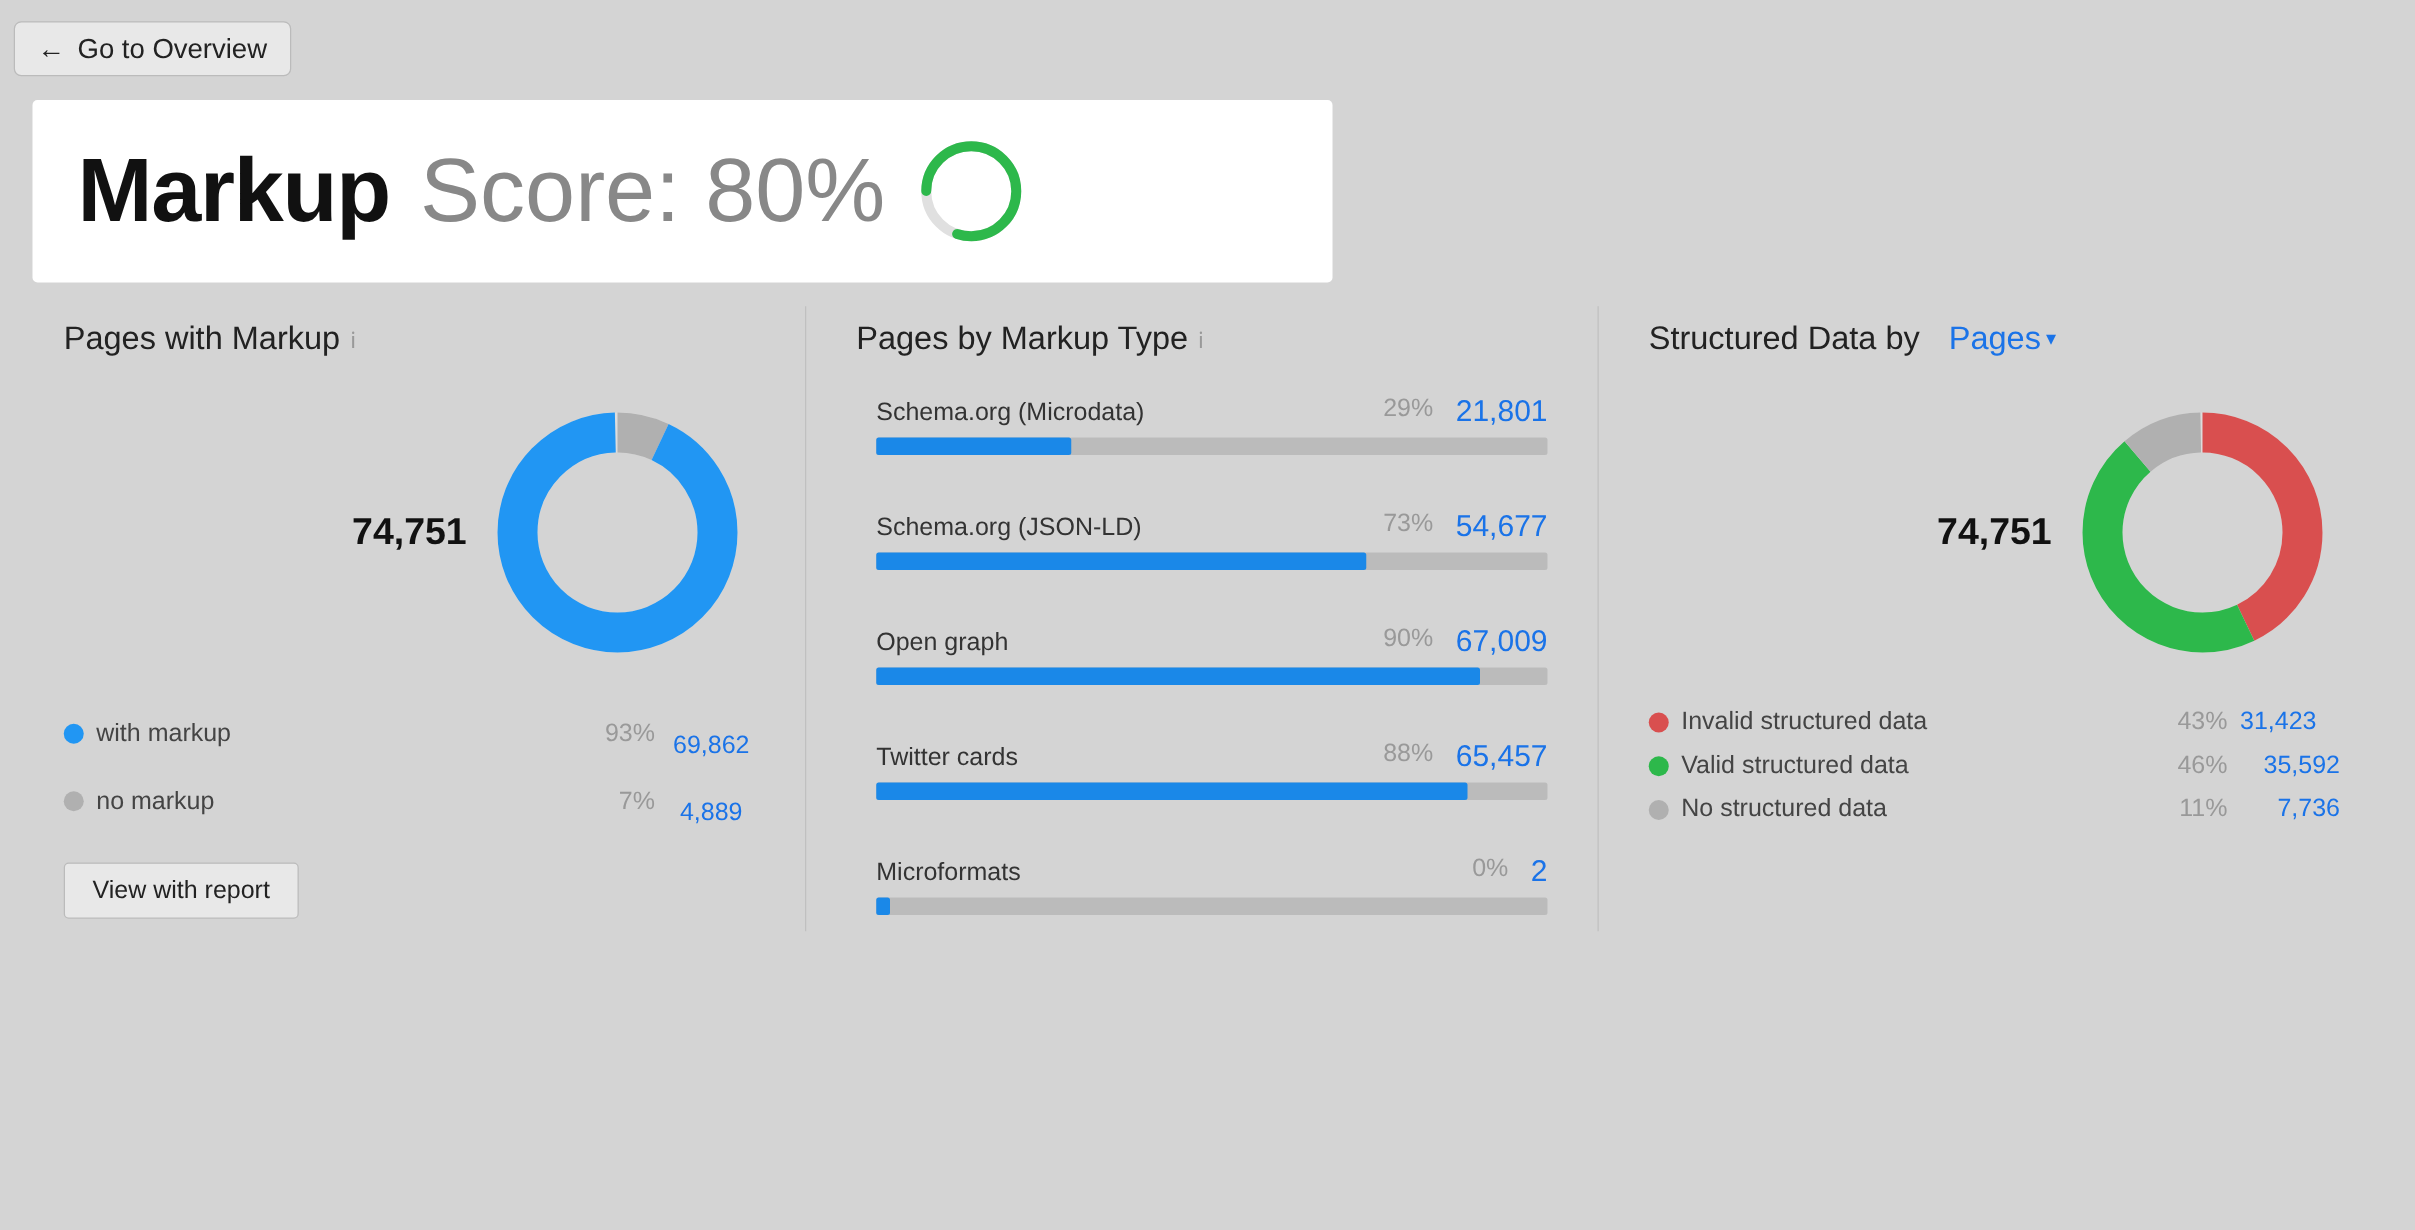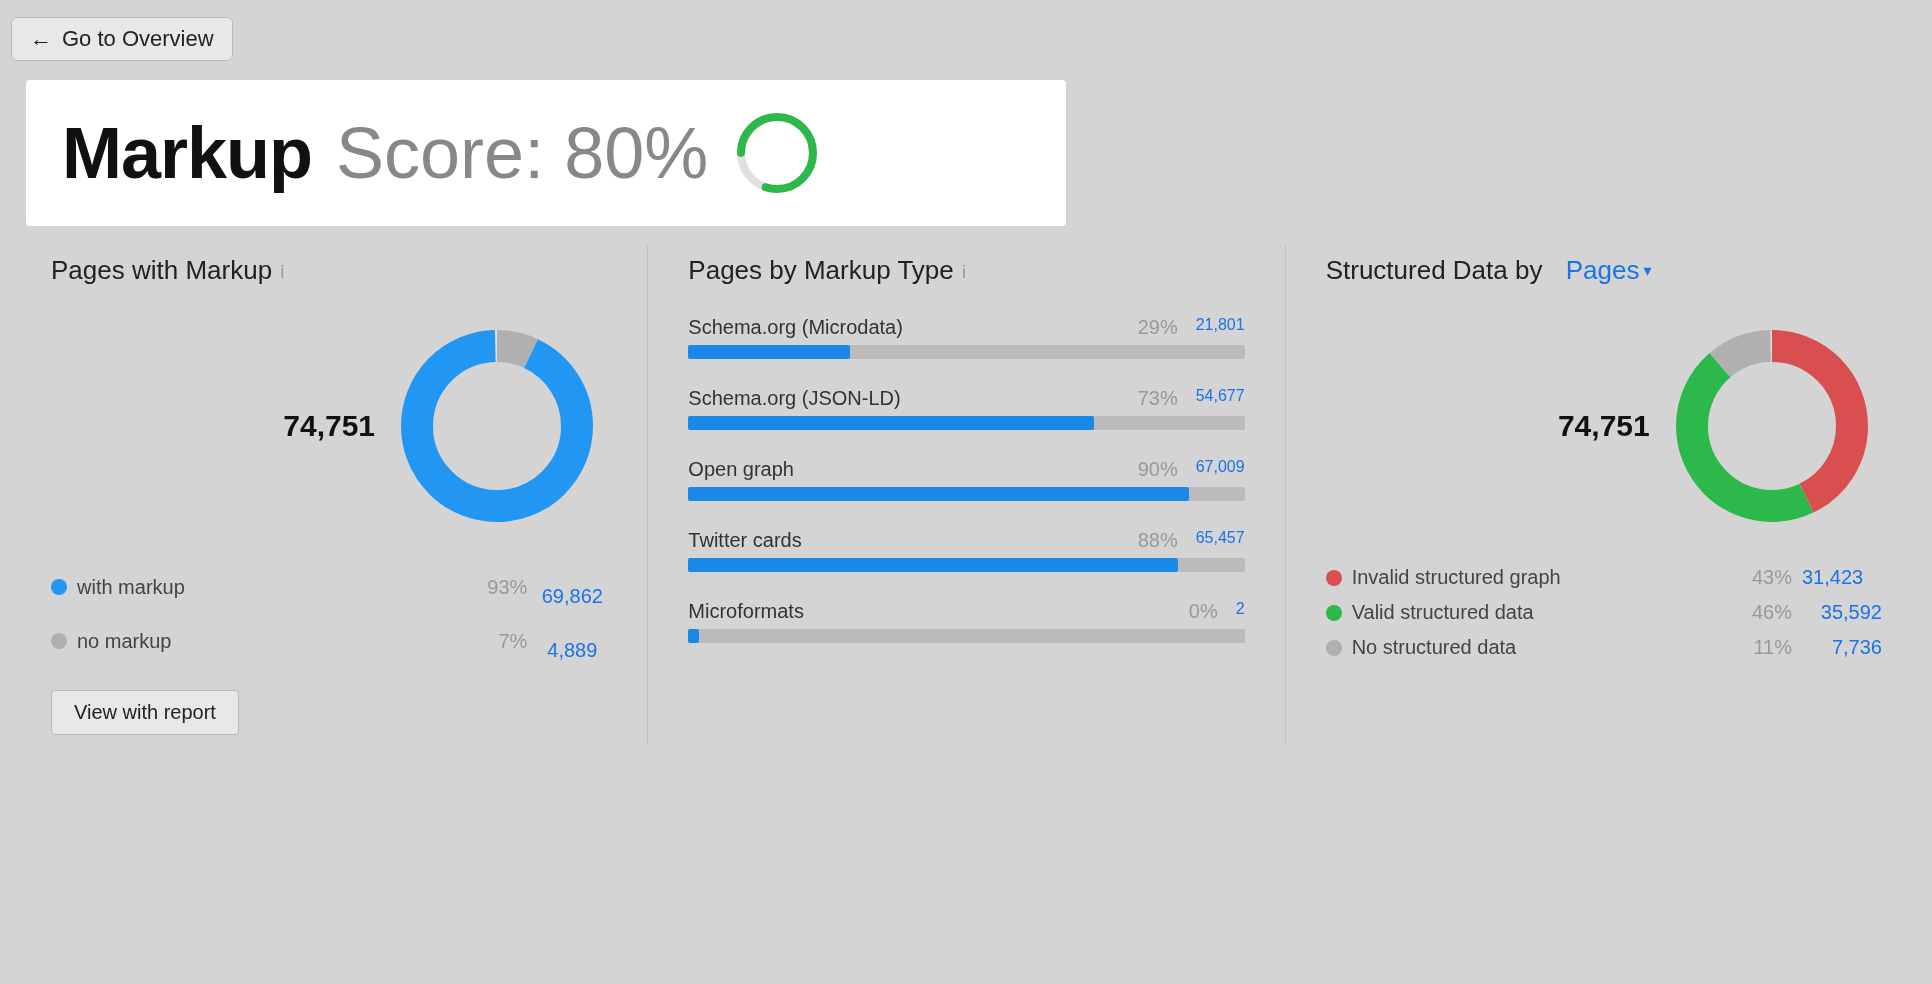--- a/index.html
+++ b/index.html
@@ -61,21 +61,21 @@
       width: 90px;
       height: 90px;
       flex-shrink: 0;
     }
 
     
     .main-content {
       position: absolute;
       top: 225px;
       left: 11px;
-      right: 10px;
+      right: 20px;
       display: flex;
       gap: 0;
     }
 
     
     .panel {
       flex: 1;
       padding: 30px 40px;
     }
 
@@ -179,37 +179,38 @@
     .panel-divider {
       width: 1px;
       background: #c0c0c0;
       margin: 20px 0;
     }
 
     
     .bar-rows {
       display: flex;
       flex-direction: column;
-      gap: 28px;
+      gap: 44px;
+      margin-left: 16px;
     }
     .bar-row-label {
       font-size: 20px;
       color: #333;
       margin-bottom: 6px;
       display: flex;
       align-items: center;
       justify-content: space-between;
     }
     .bar-row-label .bar-pct {
       color: #999;
       font-size: 20px;
     }
     .bar-row-label .bar-val {
       color: #1a73e8;
-      font-size: 16px;
+      font-size: 24px;
       font-weight: 500;
     }
     .bar-track {
       background: #bbb;
       border-radius: 2px;
       height: 14px;
       width: 100%;
       position: relative;
     }
     .bar-fill {
@@ -388,21 +389,21 @@
         <circle cx="110" cy="110" r="80" fill="none" stroke="#2db84b" stroke-width="32" stroke-dasharray="230.12 272.12" stroke-dashoffset="-215.21" transform="rotate(-90 110 110)"></circle>
 
         <circle cx="110" cy="110" r="80" fill="none" stroke="#b0b0b0" stroke-width="32" stroke-dasharray="55.06 447.18" stroke-dashoffset="-445.33" transform="rotate(-90 110 110)"></circle>
       </svg>
       <div class="donut-center">74,751</div>
     </div>
 
     <div class="legend">
       <div class="legend-item">
         <div class="legend-dot" style="background:#d94f4f;"></div>
-        <span class="legend-label">Invalid structured graph</span>
+        <span class="legend-label">Invalid structured data</span>
         <span class="legend-pct-right" style="min-width:50px;text-align:right;color:#999;font-size:20px;">43%</span>
         <span class="legend-val-right" style="min-width:80px;text-align:left;color:#1a73e8;font-weight:500;font-size:20px;">31,423</span>
       </div>
       <div class="legend-item">
         <div class="legend-dot" style="background:#2db84b;"></div>
         <span class="legend-label">Valid structured data</span>
         <span class="legend-pct-right" style="min-width:50px;text-align:right;color:#999;font-size:20px;">46%</span>
         <span class="legend-val-right" style="min-width:80px;text-align:right;color:#1a73e8;font-weight:500;font-size:20px;">35,592</span>
       </div>
       <div class="legend-item">

